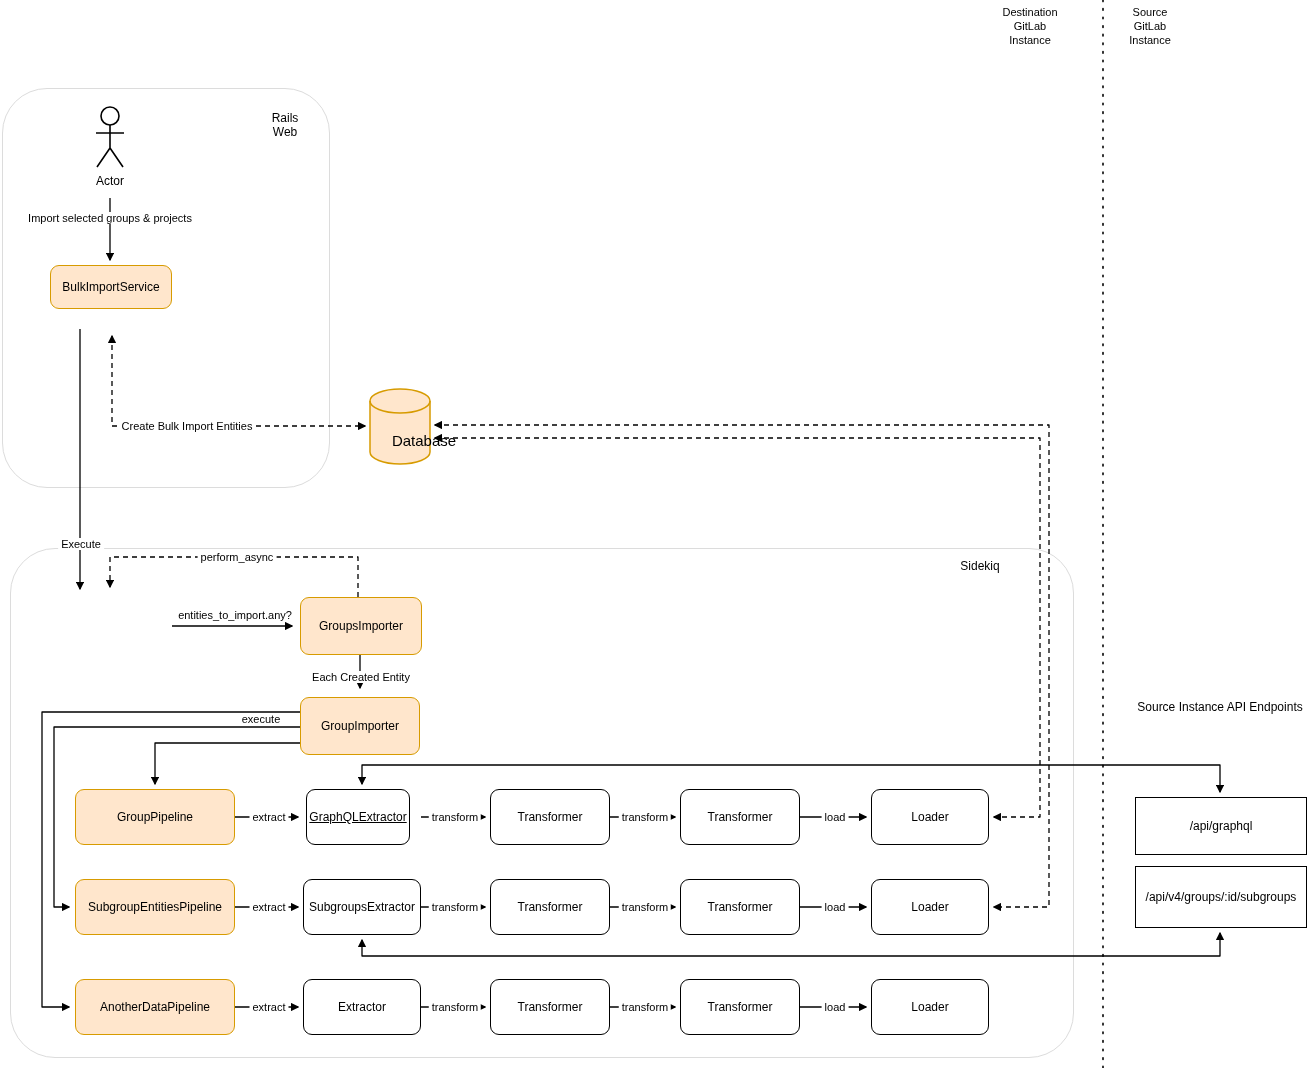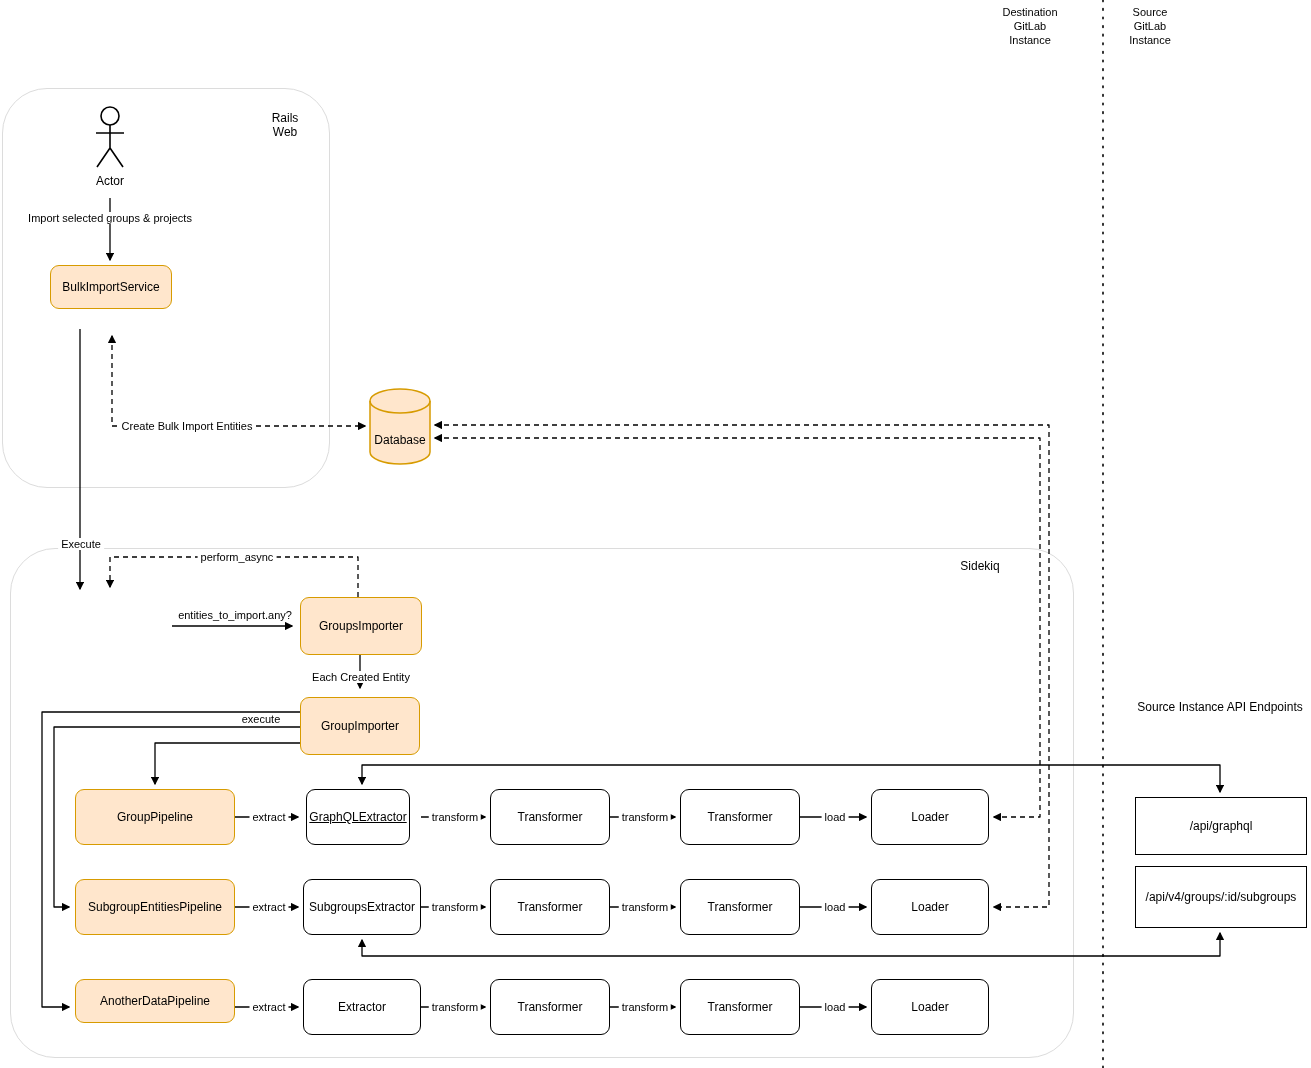--- a/index.html
+++ b/index.html
@@ -9,21 +9,21 @@
   .container-box{position:absolute;border:1px solid #dcdcdc;border-radius:45px;background:transparent;}
   .container-label{position:absolute;font-size:12px;line-height:14px;text-align:center;white-space:pre-line;}
   .lane-label{position:absolute;width:110px;font-size:11px;line-height:14px;text-align:center;white-space:pre-line;}
   .node{position:absolute;box-sizing:border-box;border:1px solid #000;border-radius:9px;background:#fff;
         display:flex;align-items:center;justify-content:center;font-size:12px;text-align:center;padding:2px;}
   .node.orange{background:#ffe6cc;border-color:#d79b00;}
   .node.api-box{border-radius:0;}
   .lbl{position:absolute;transform:translate(-50%,-50%);font-size:11px;white-space:nowrap;}
   .lbl.bg{background:#ffffff;padding:0 3px;}
   .lbl.big{font-size:12px;}
-  .db-label{position:absolute;transform:translate(-50%,-50%);font-size:12px;white-space:nowrap;}
+  .db-label{position:absolute;transform:translate(-50%,-50%);font-size:15px;white-space:nowrap;margin-left:24px;}
 </style>
 </head>
 <body>
 
 <div id="canvas">
 
   <div class="container-box" style="left:2px;top:88px;width:326px;height:398px;"></div>
   <div class="container-label" style="left:255px;top:111px;width:60px;">Rails
 Web</div>
 
@@ -123,21 +123,21 @@
   <div class="node orange" style="left:75px;top:879px;width:160px;height:56px;text-align:center;">SubgroupEntitiesPipeline</div>
   <div class="lbl bg" style="left:269px;top:907px;">extract</div>
   <div class="node" style="left:303px;top:879px;width:118px;height:56px;text-align:right;">SubgroupsExtractor</div>
   <div class="lbl bg" style="left:455px;top:907px;">transform</div>
   <div class="node" style="left:490px;top:879px;width:120px;height:56px;">Transformer</div>
   <div class="lbl bg" style="left:645px;top:907px;">transform</div>
   <div class="node" style="left:680px;top:879px;width:120px;height:56px;">Transformer</div>
   <div class="lbl bg" style="left:835px;top:907px;">load</div>
   <div class="node" style="left:871px;top:879px;width:118px;height:56px;">Loader</div>
 
-  <div class="node orange" style="left:75px;top:979px;width:160px;height:44px;">AnotherDataPipeline</div>
+  <div class="node orange" style="left:75px;top:979px;width:160px;height:56px;">AnotherDataPipeline</div>
   <div class="lbl bg" style="left:269px;top:1007px;">extract</div>
   <div class="node" style="left:303px;top:979px;width:118px;height:56px;">Extractor</div>
   <div class="lbl bg" style="left:455px;top:1007px;">transform</div>
   <div class="node" style="left:490px;top:979px;width:120px;height:56px;">Transformer</div>
   <div class="lbl bg" style="left:645px;top:1007px;">transform</div>
   <div class="node" style="left:680px;top:979px;width:120px;height:56px;">Transformer</div>
   <div class="lbl bg" style="left:835px;top:1007px;">load</div>
   <div class="node" style="left:871px;top:979px;width:118px;height:56px;">Loader</div>
 
   <div class="lbl big" style="left:1220px;top:707px;">Source Instance API Endpoints</div>

